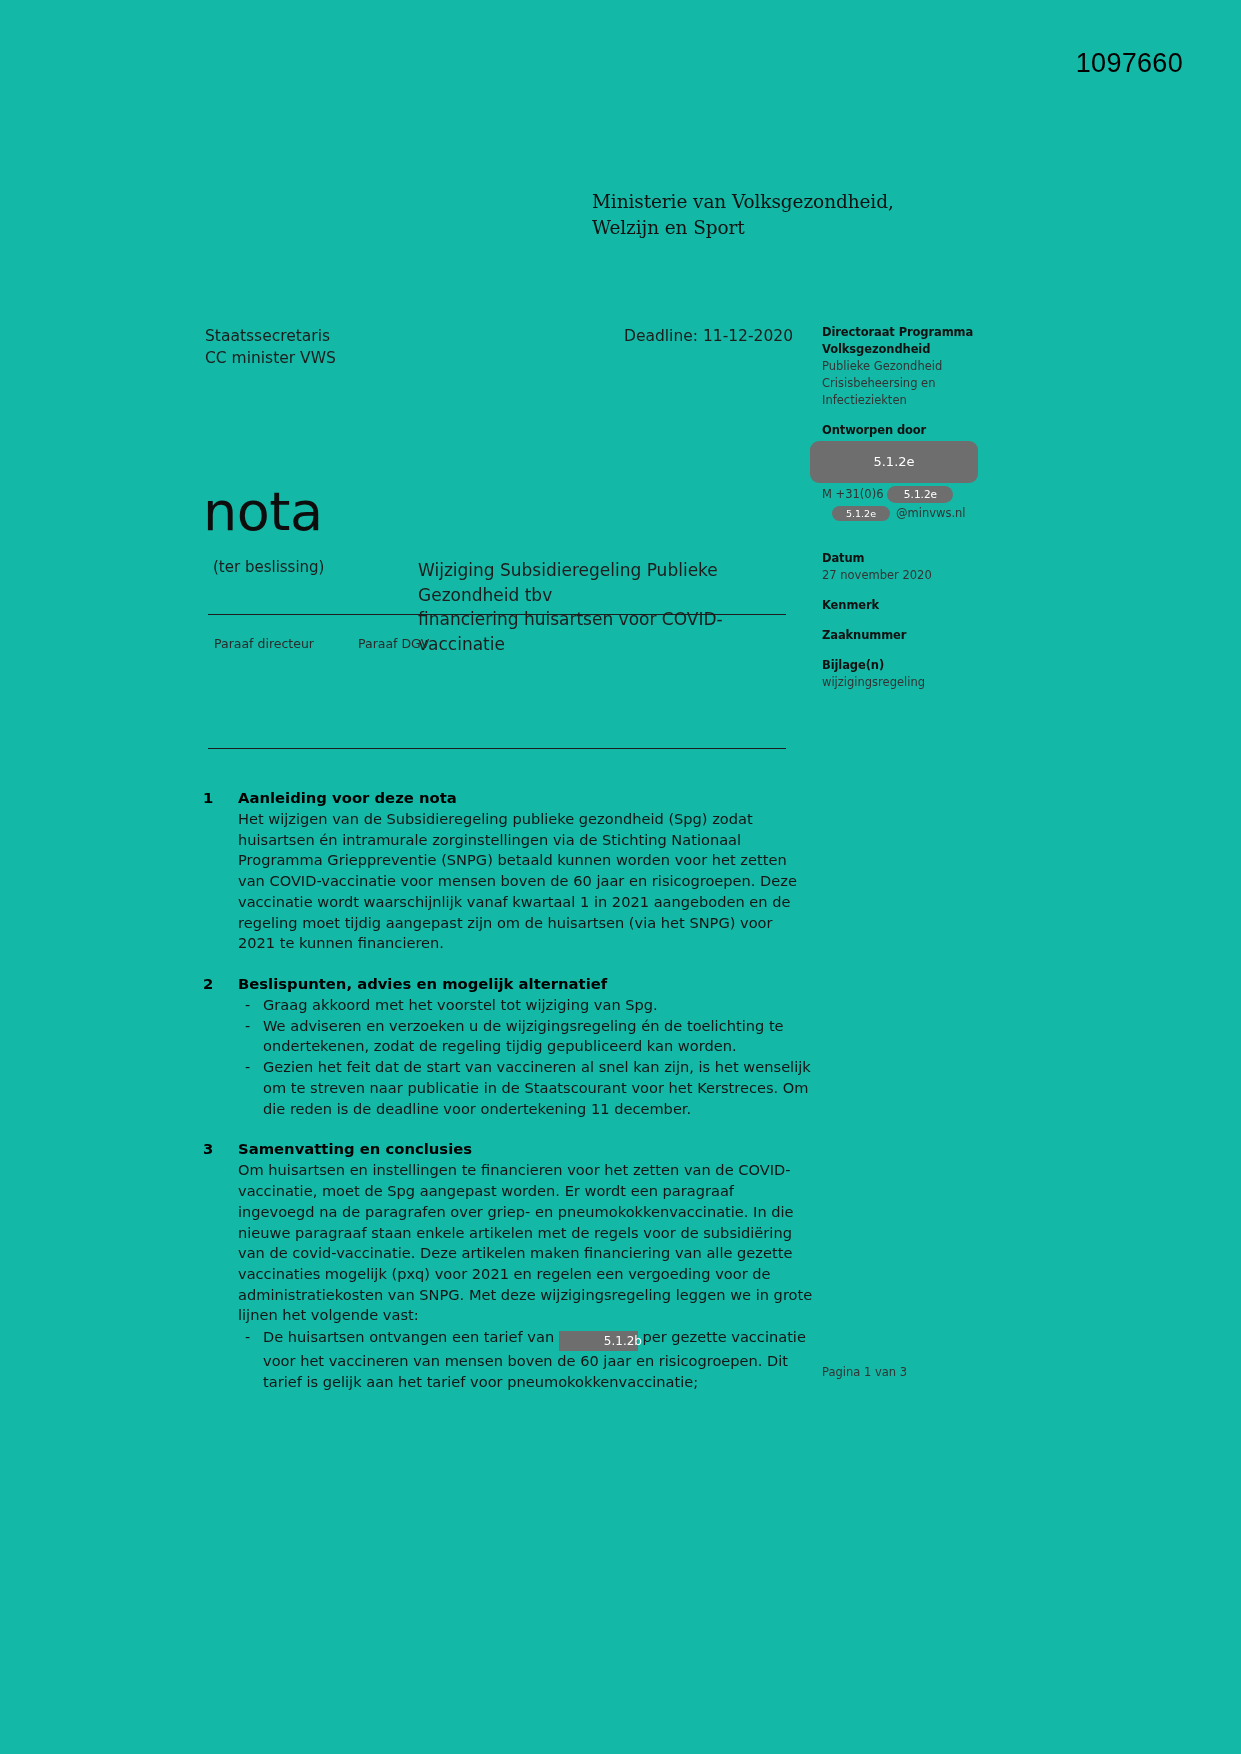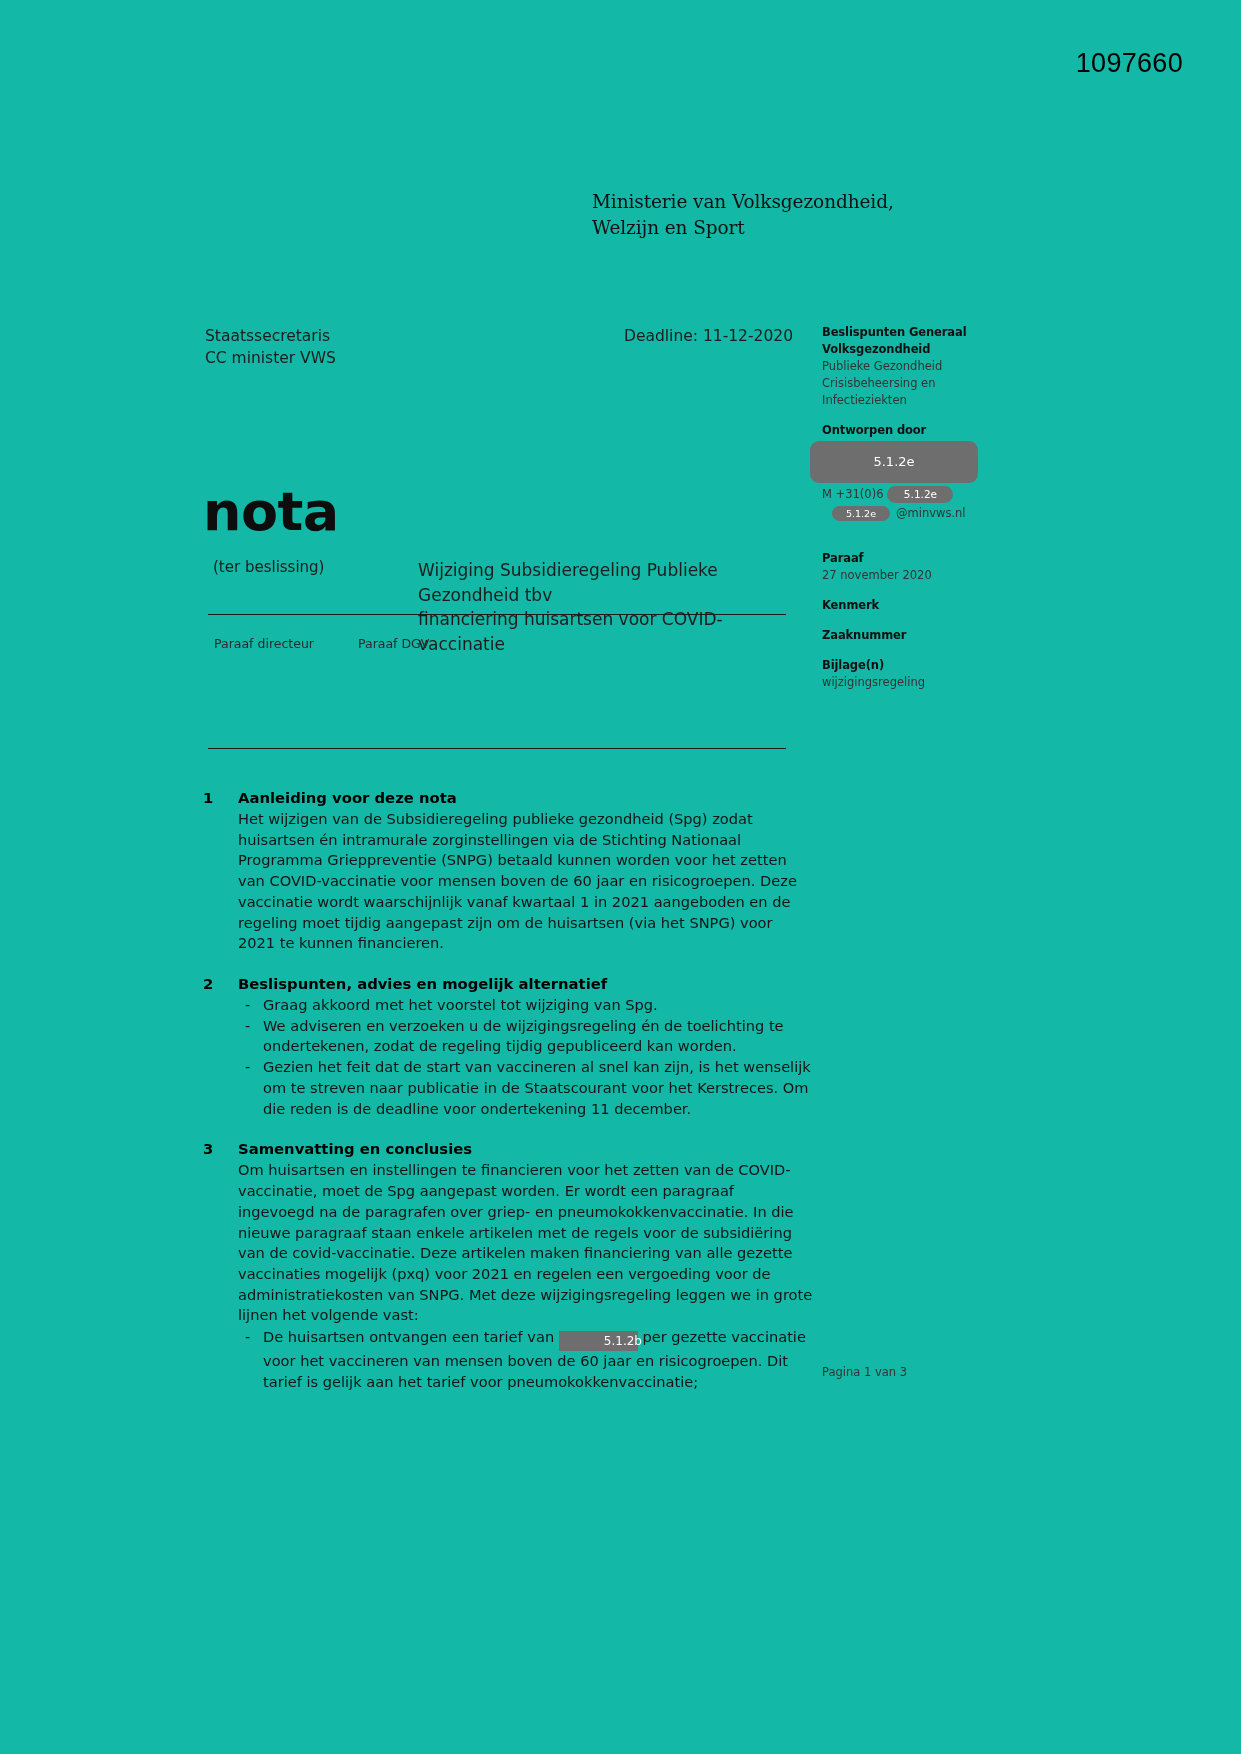--- a/index.html
+++ b/index.html
@@ -128,21 +128,21 @@
     line-height: 15px;
     font-size: 9.5px;
   }
 
   
   .nota-title {
     position: absolute;
     left: 203px;
     top: 480px;
     font-family: "DejaVu Sans", sans-serif;
-    font-weight: 700;
+    font-weight: 400;
     font-size: 54px;
     letter-spacing: -0.5px;
     color: #0d0d0d;
   }
 
   .ter-beslissing {
     position: absolute;
     left: 213px;
     top: 558px;
     font-family: "DejaVu Sans", sans-serif;
@@ -252,41 +252,41 @@
   </div>
 
   <div class="addressee">
     <div>Staatssecretaris</div>
     <div>CC minister VWS</div>
   </div>
 
   <div class="deadline">Deadline: 11-12-2020</div>
 
   <div class="sidebar">
-    <div class="sb-strong">Beslispunten Generaal</div>
+    <div class="sb-strong">Directoraat Programma</div>
     <div class="sb-strong">Volksgezondheid</div>
     <div class="sb-plain">Publieke Gezondheid</div>
     <div class="sb-plain">Crisisbeheersing en</div>
     <div class="sb-plain">Infectieziekten</div>
 
     <div class="sb-gap"></div>
     <div class="sb-strong">Ontworpen door</div>
     <div class="redact redact-big">5.1.2e</div>
 
     <div class="contact-row">
       <span>M  +31(0)6</span>
       <span class="redact redact-inline">5.1.2e</span>
     </div>
     <div class="contact-row2">
       <span class="redact redact-inline2">5.1.2e</span>
       <span style="margin-left:6px;">@minvws.nl</span>
     </div>
 
     <div class="sb-gap-lg"></div>
-    <div class="sb-strong">Paraaf</div>
+    <div class="sb-strong">Datum</div>
     <div class="sb-plain">27 november 2020</div>
 
     <div class="sb-gap"></div>
     <div class="sb-strong">Kenmerk</div>
 
     <div class="sb-gap"></div>
     <div class="sb-strong">Zaaknummer</div>
 
     <div class="sb-gap"></div>
     <div class="sb-strong">Bijlage(n)</div>

